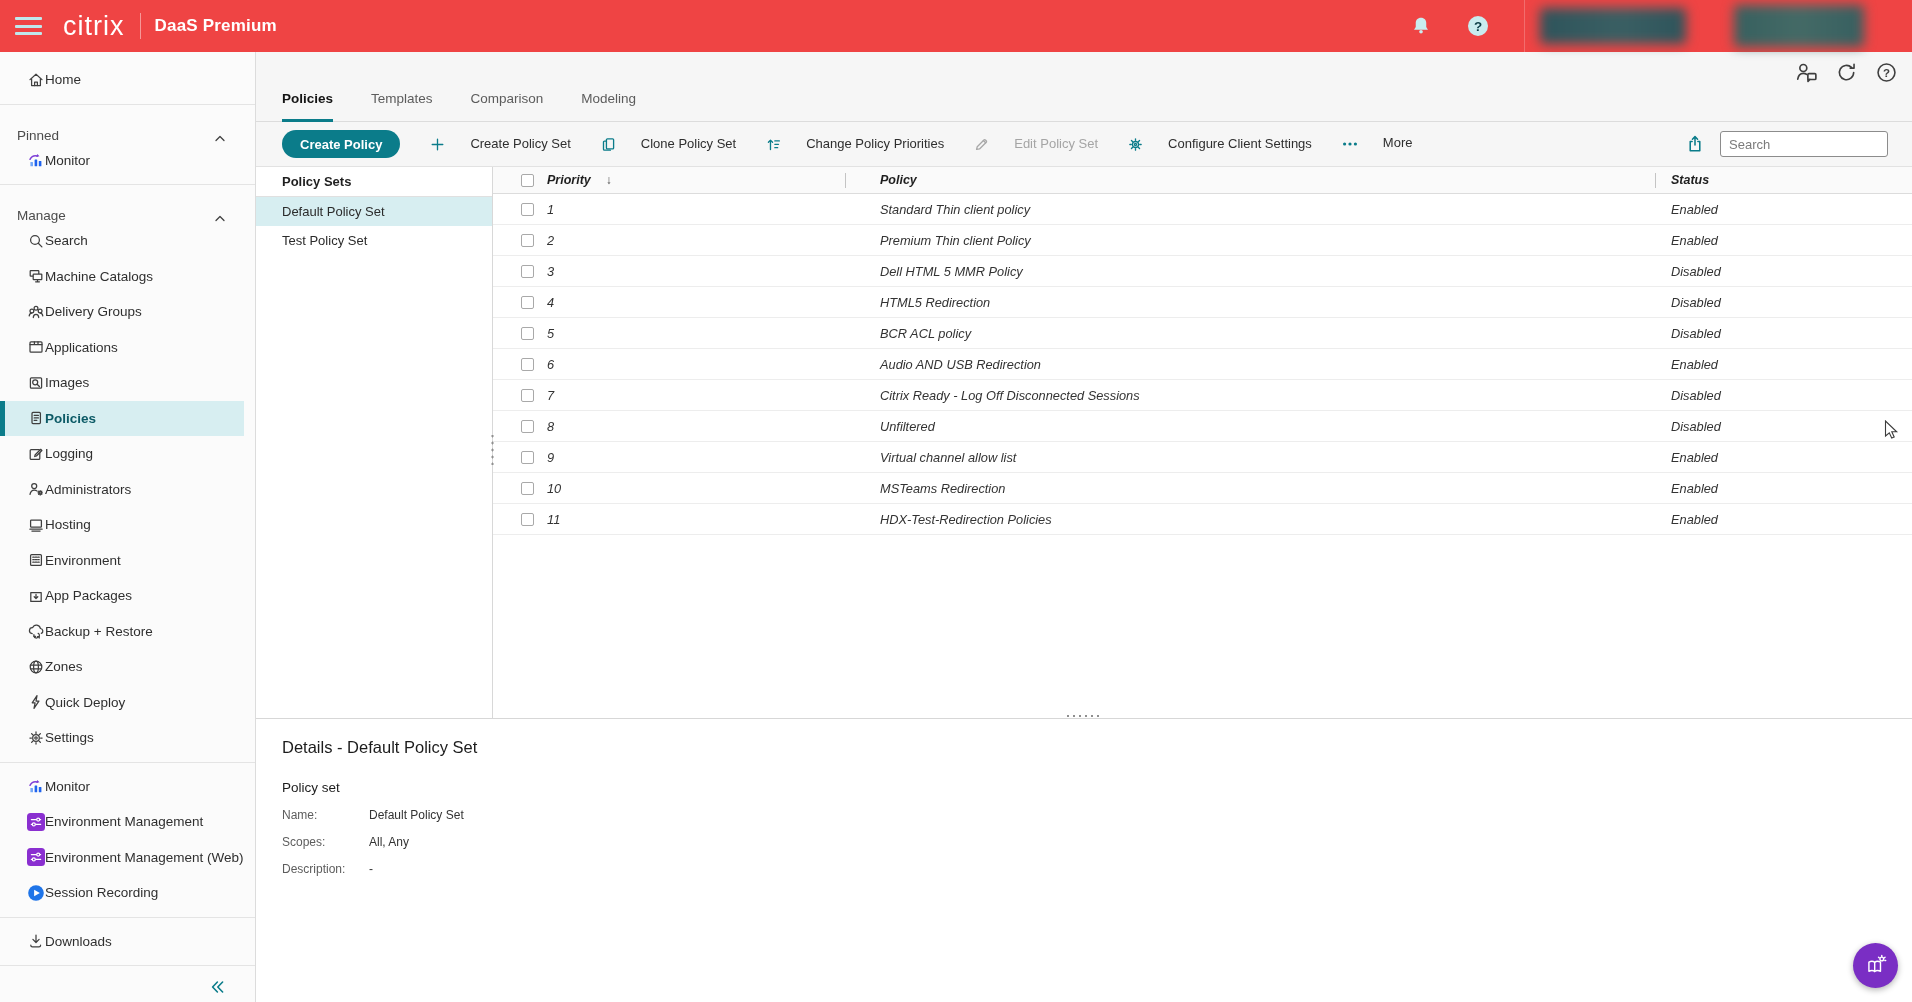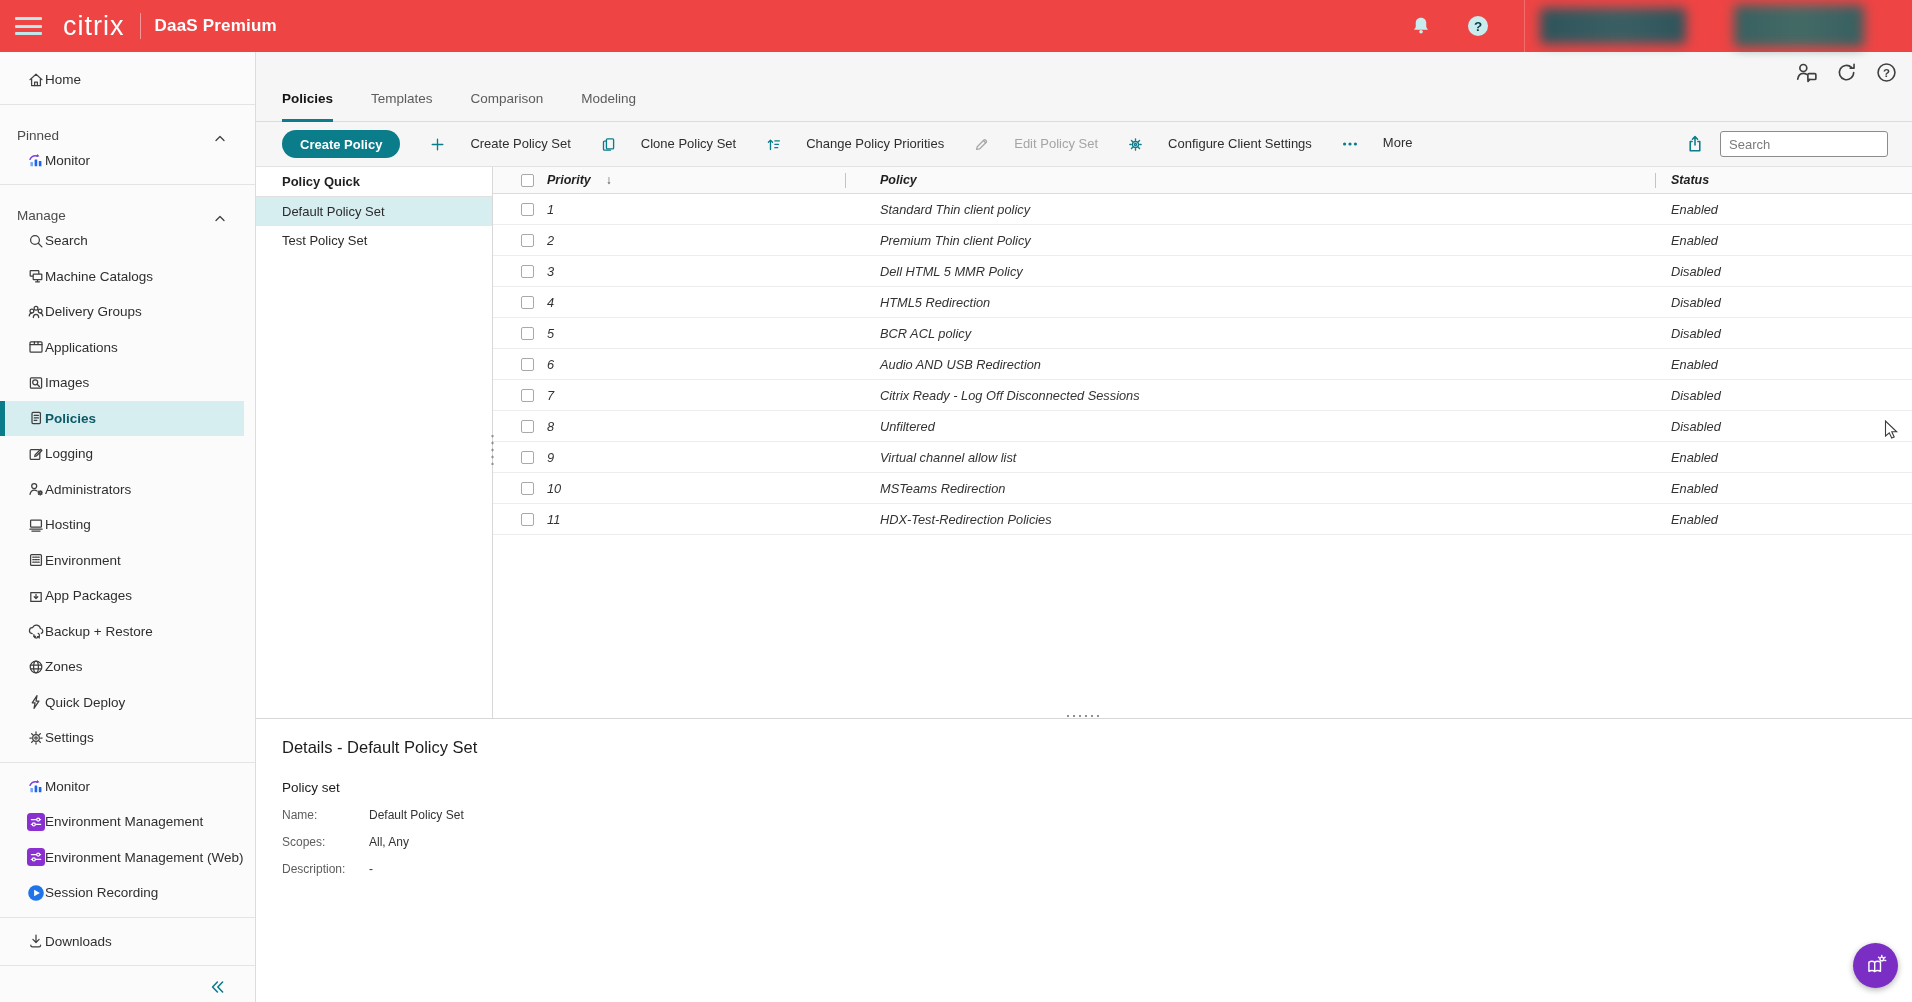--- a/index.html
+++ b/index.html
@@ -441,21 +441,21 @@
               <path d="M6.4 6.8H4.7v8.2h8.6V6.8h-1.7"></path>
               <path d="M9 2.4v7.4M6.7 4.7L9 2.4l2.3 2.3"></path>
             </g>
           </svg>
         <input class="search-box" type="text" placeholder="Search" style="">
       </div>
     </div>
 
     <div class="content">
       <div class="ps-panel">
-        <div class="ps-header">Policy Quick</div>
+        <div class="ps-header">Policy Sets</div>
         <div class="ps-item selected">Default Policy Set</div>
         <div class="ps-item">Test Policy Set</div>
         <div class="v-drag"></div>
       </div>
 
       <div class="table-panel">
         <div class="thead">
           <div class="cell-prio">
             <div class="checkbox"></div>
             <span>Priority</span>

